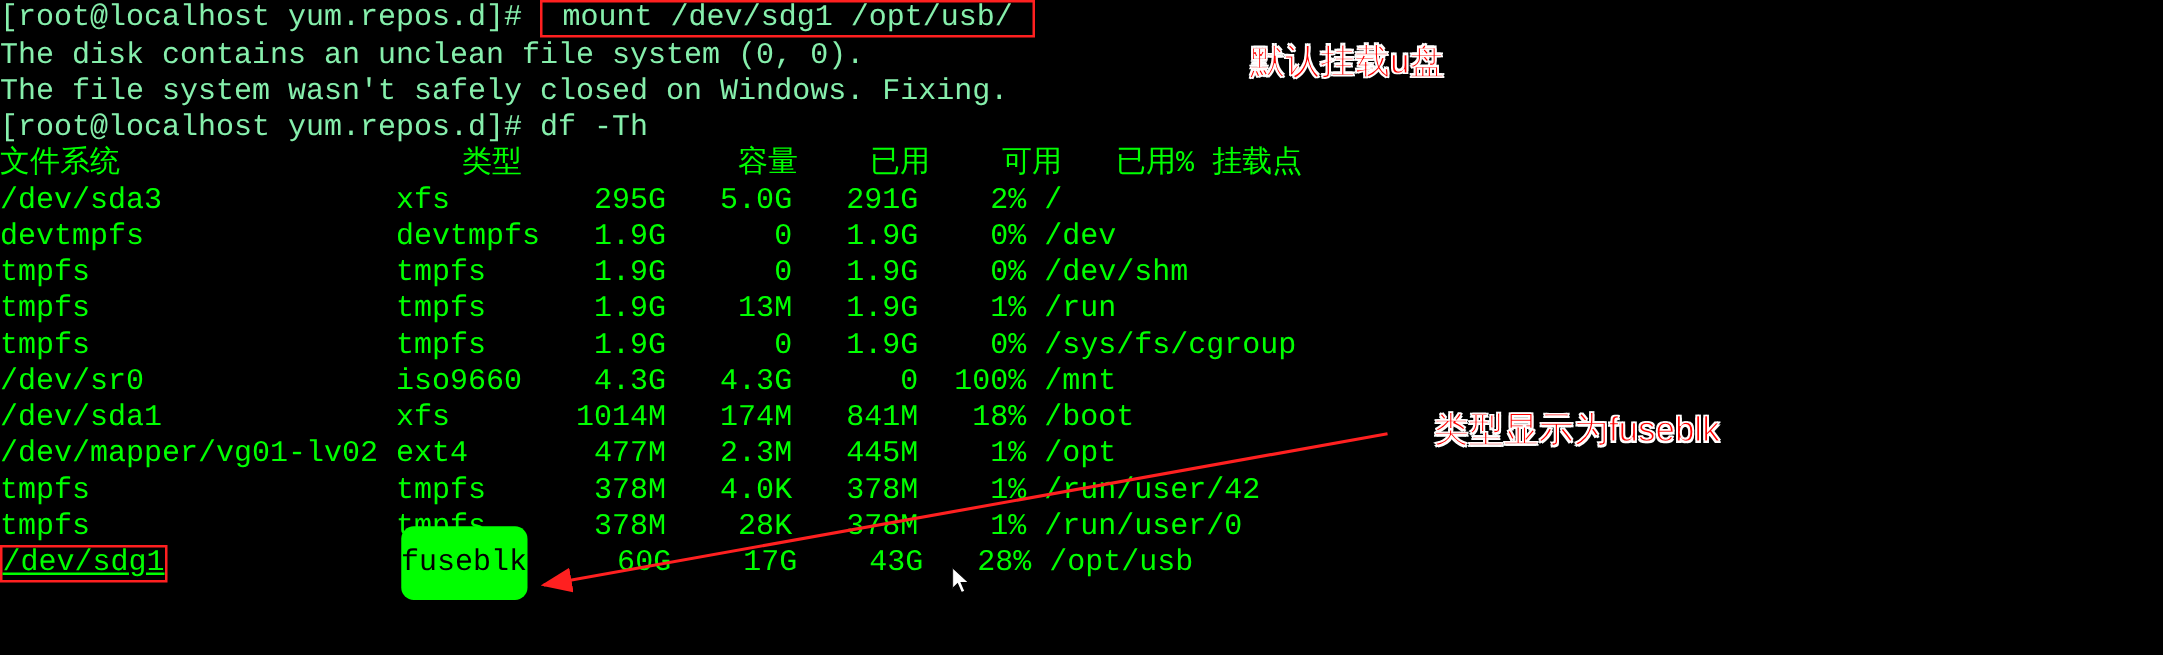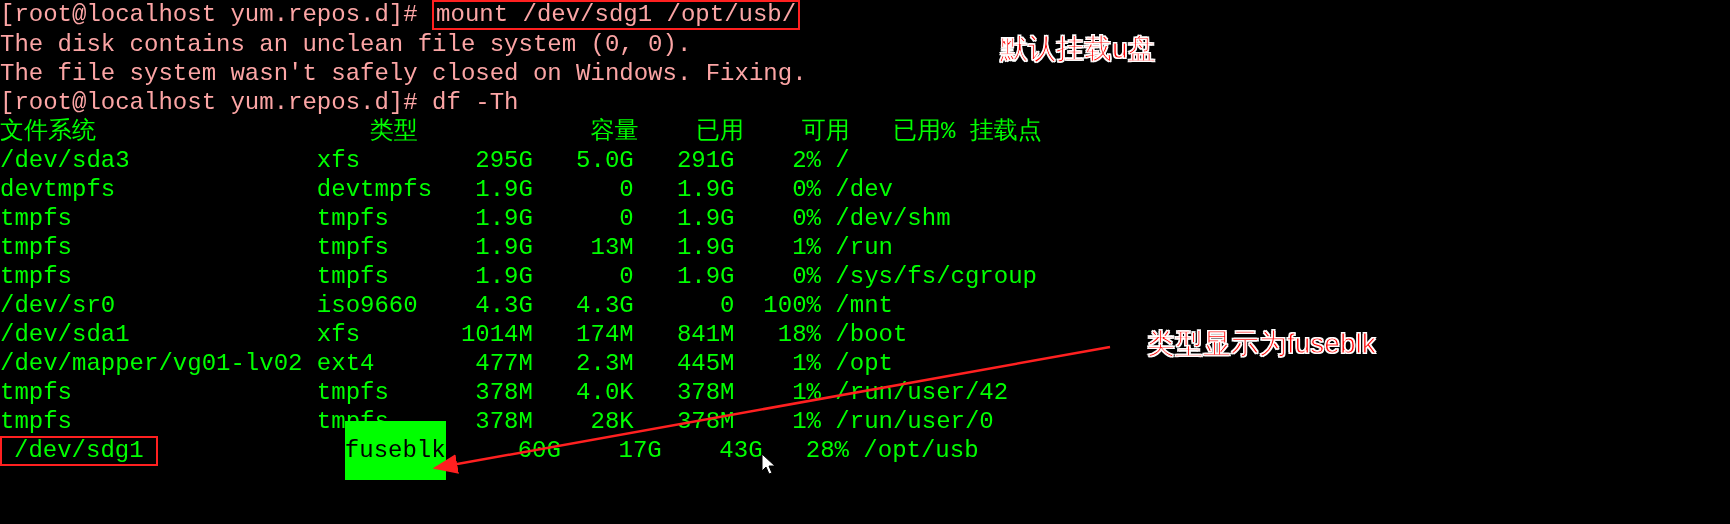--- a/index.html
+++ b/index.html
@@ -12,40 +12,42 @@
   }
   .terminal {
     font-family: "Consolas", "Courier New", monospace;
     font-size: 24px;
     line-height: 29px;
     white-space: pre;
     color: #00ff00;
     position: relative;
     padding: 0;
   }
-  .white { color: #fca5a5; }
+  .white { color: #86efac; }
   .green { color: #00ff00; }
   .line { display: block; }
   .red-box-cmd {
     border: 2px solid #ff2020;
-    padding: 0 2px;
+    padding: 0 16px;
     display: inline-block;
     line-height: 26px;
     margin-top:-2px;
   }
   .red-box-fs {
     border: 2px solid #ff2020;
-    padding: 0 12px;
+    padding: 0 0;
     display: inline-block;
     line-height: 26px;
+    text-decoration: underline;
   }
   .hl-fuseblk {
     background: #00ff00;
     color: #000;
     padding: 16px 0px;
+    border-radius: 10px;
   }
   .annotation {
     position: absolute;
     font-family: "Microsoft YaHei", sans-serif;
     font-weight: 400;
     color: #ff0000;
     -webkit-text-stroke: 1px #fff;
     text-shadow:
       -1px -1px 0 #fff,
        1px -1px 0 #fff,

